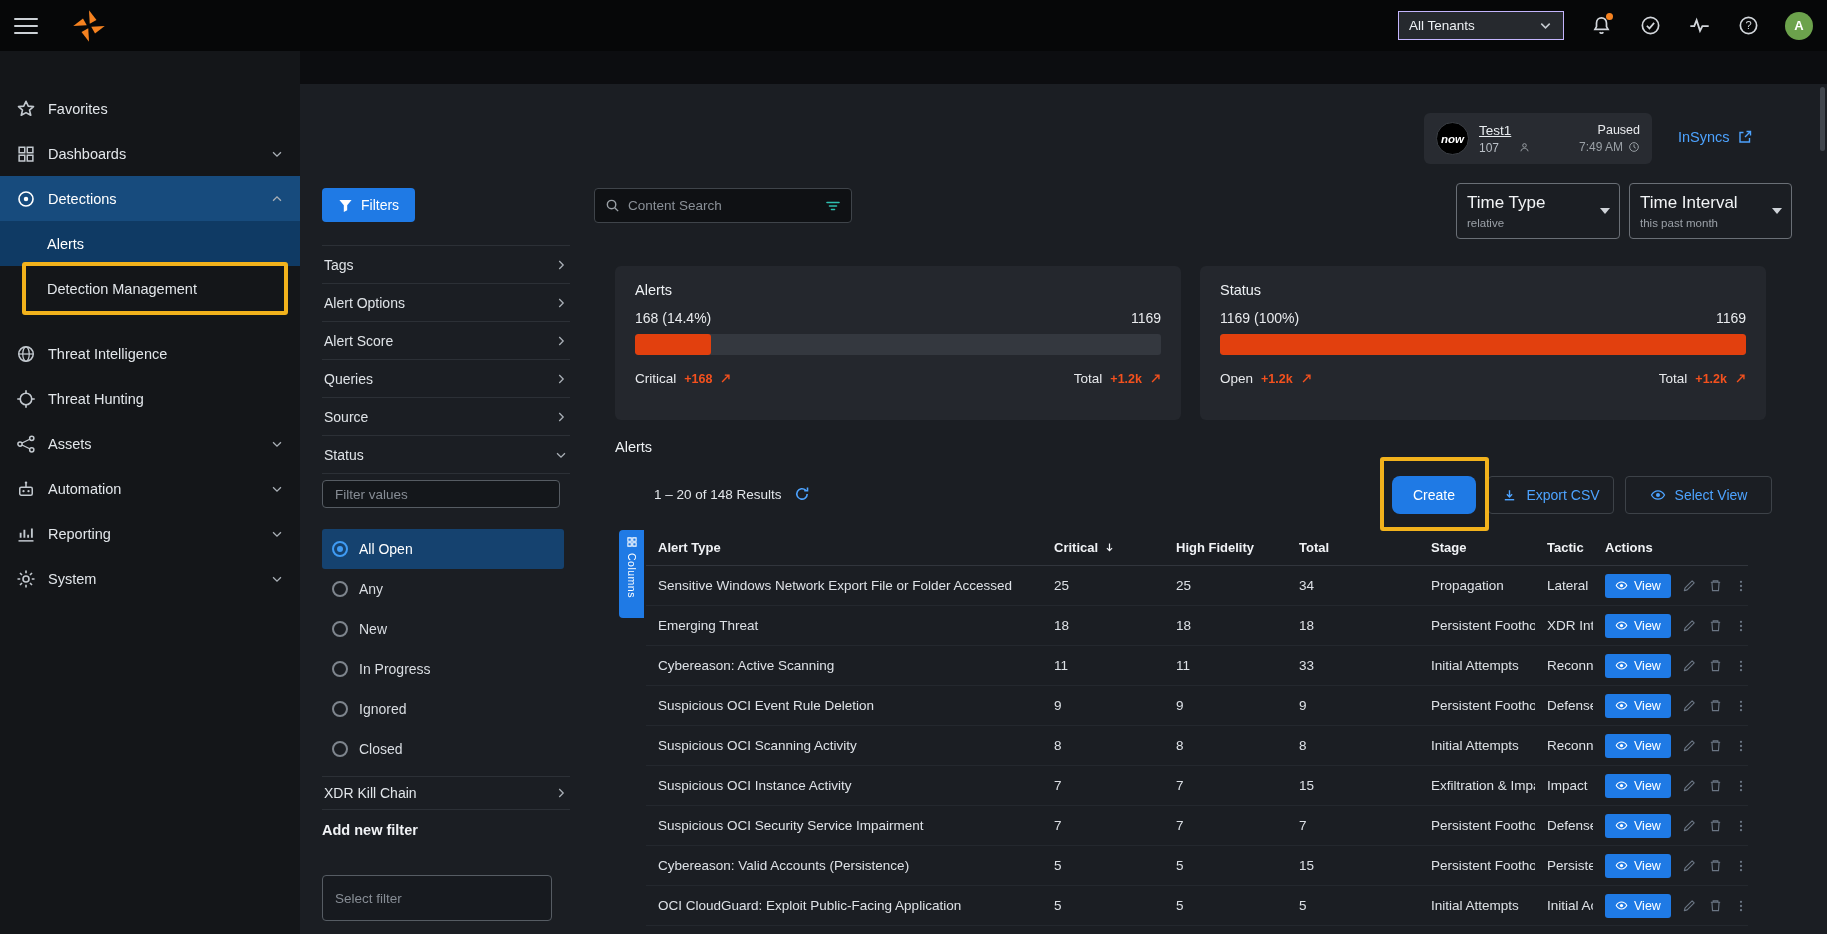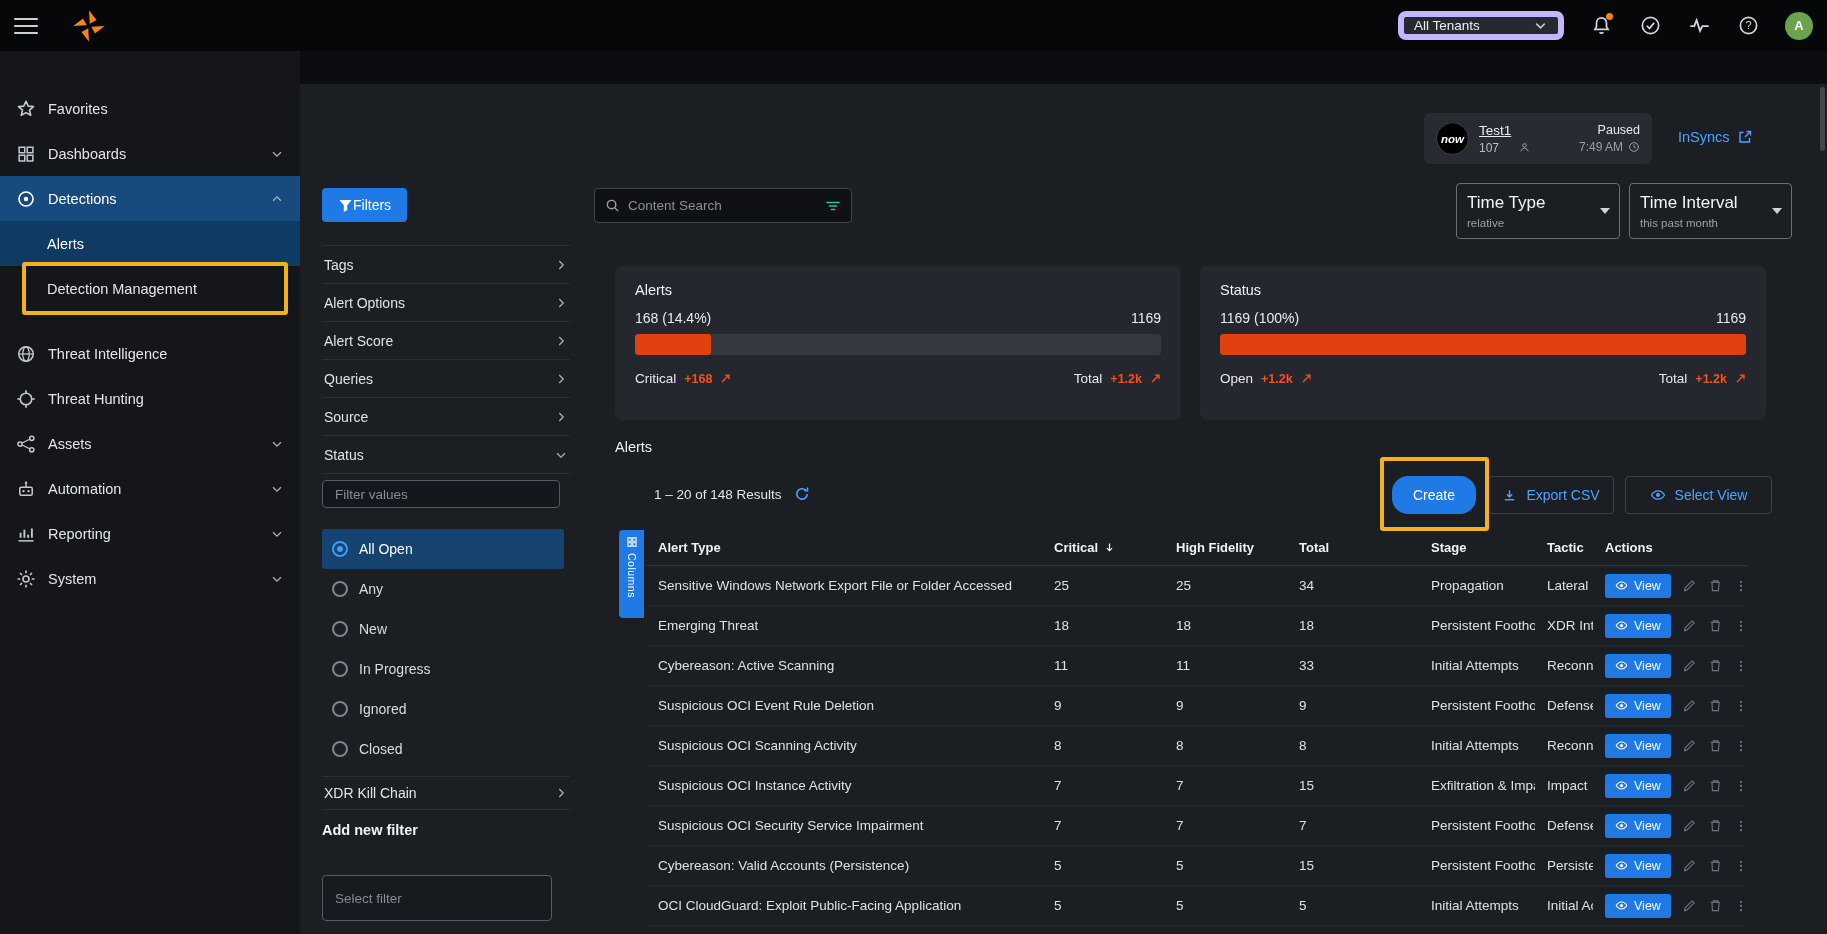--- a/index.html
+++ b/index.html
@@ -6,21 +6,21 @@
   body { background:#000; font-family:"Liberation Sans","DejaVu Sans",sans-serif; }
   .screen { position:relative; width:1827px; height:934px; background:#1b1e23; overflow:hidden; color:#e8eaed; }
   [data-interactable="true"] { cursor:pointer; }
 
   
   .topbar { position:absolute; top:0; left:0; width:100%; height:51px; background:#060708; display:flex; align-items:center; padding:0 14px; z-index:10; }
   .hamburger { width:24px; display:flex; flex-direction:column; gap:5px; margin-right:30px; }
   .hamburger span { display:block; height:2px; background:#ccd1d6; border-radius:1px; }
   .logo { width:42px; height:42px; display:flex; align-items:center; justify-content:center; }
   .topbar-right { margin-left:auto; display:flex; align-items:center; gap:25px; }
-  .tenant { width:166px; height:29px; background:#26292e; border:6px solid #c4b5fd; border-radius:8px; display:flex; align-items:center; padding:0 10px; font-size:13.5px; color:#eceff2; }
+  .tenant { width:166px; height:29px; background:#26292e; border:1px solid #c4b5fd; border-radius:0; display:flex; align-items:center; padding:0 10px; font-size:13.5px; color:#eceff2; }
   .tenant .chev { margin-left:auto; color:#c6cbd1; }
   .top-icon { width:24px; height:24px; color:#d2d6db; position:relative; display:flex; align-items:center; justify-content:center; }
   .bell-dot { position:absolute; top:-1px; right:0; width:7px; height:7px; border-radius:50%; background:#f58220; }
   .avatar { width:28px; height:28px; border-radius:50%; background:#6ca24c; color:#fff; font-size:13px; font-weight:bold; display:flex; align-items:center; justify-content:center; }
 
   
   .sidebar { position:absolute; top:51px; left:0; width:300px; bottom:0; background:#141619; padding-top:35px; z-index:5; }
   .side-item { height:45px; display:flex; align-items:center; padding:0 16px; gap:12px; font-size:14.5px; color:#e2e6ea; }
   .side-item .icon { width:20px; height:20px; flex:none; color:#c3c9cf; }
   .side-item .chev { margin-left:auto; color:#aab0b7; }
@@ -28,21 +28,21 @@
   .side-item.selected .icon { color:#fff; }
   .side-sub { padding-left:47px; }
   .side-sub.selected-sub { background:#0f3a64; color:#fff; }
   .side-gap { height:20px; }
 
   
   .main { position:absolute; left:300px; top:51px; right:0; bottom:0; background:#1b1e23; }
   .main-strip { position:absolute; top:0; left:0; right:0; height:33px; background:#0c0d10; }
 
   
-  .filters-btn { position:absolute; left:22px; top:137px; height:34px; padding:0 16px; background:#1f7ae5; border:none; border-radius:4px; color:#fff; font-size:14px; font-family:inherit; display:flex; align-items:center; gap:0; }
+  .filters-btn { position:absolute; left:22px; top:137px; height:34px; padding:0 16px; background:#1f7ae5; border:none; border-radius:4px; color:#fff; font-size:14px; font-family:inherit; display:flex; align-items:center; gap:8px; }
   .fgroups { position:absolute; left:22px; top:194px; width:248px; border-top:1px solid #2c3036; }
   .fgroup { height:38px; display:flex; align-items:center; justify-content:space-between; border-bottom:1px solid #2c3036; font-size:14px; color:#dfe3e7; padding:0 2px; }
   .fgroup .chev { color:#aab0b7; }
   .text-input { background:#14171b; border:1px solid #565c63; border-radius:4px; color:#e8eaed; font-size:13.5px; font-family:inherit; padding:0 12px; outline:none; }
   .text-input::placeholder { color:#878d95; }
   .filter-values { position:absolute; left:22px; top:429px; width:238px; height:28px; }
   .fopts { position:absolute; left:22px; top:478px; width:242px; }
   .fopt { height:40px; display:flex; align-items:center; gap:11px; padding:0 10px; font-size:14px; color:#d9dde2; }
   .fopt.selected { background:#15426f; border-radius:3px; color:#fff; }
   .radio { width:16px; height:16px; border-radius:50%; border:2px solid #7e858d; flex:none; position:relative; }
@@ -87,21 +87,21 @@
   .bar-fill { height:100%; background:#e2400e; border-radius:3px; }
   .card-footer { display:flex; justify-content:space-between; margin-top:16px; font-size:13.5px; color:#e8eaed; }
   .cf-group { display:flex; align-items:center; gap:8px; }
   .delta { color:#f4511e; font-weight:bold; font-size:12.5px; }
   .trend { color:#f4511e; }
 
   
   .alerts-title { position:absolute; left:315px; top:388px; font-size:14.5px; color:#eef1f4; }
   .results-row { position:absolute; left:354px; top:424px; height:38px; display:flex; align-items:center; gap:12px; font-size:13.5px; color:#e2e6ea; }
   .refresh { color:#4da3ff; }
-  .btn-create { position:absolute; left:1092px; top:425px; width:84px; height:38px; background:#1f7ae5; border:none; border-radius:16px; color:#fff; font-size:14px; font-family:inherit; }
+  .btn-create { position:absolute; left:1092px; top:425px; width:84px; height:38px; background:#1f7ae5; border:none; border-radius:8px; color:#fff; font-size:14px; font-family:inherit; }
   .btn-outline { position:absolute; top:425px; height:38px; background:transparent; border:1px solid #3d4248; border-radius:4px; color:#4da3ff; font-size:14px; font-family:inherit; display:flex; align-items:center; justify-content:center; gap:9px; }
   .btn-export { left:1188px; width:126px; }
   .btn-selectview { left:1325px; width:147px; }
 
   
   .columns-tab { position:absolute; left:319px; top:479px; width:25px; height:88px; background:#1f7ae5; border-radius:4px 0 0 4px; color:#fff; display:flex; flex-direction:column; align-items:center; padding-top:6px; gap:5px; }
   .columns-tab .vtext { writing-mode:vertical-rl; font-size:10.5px; letter-spacing:0.5px; }
   .table { position:absolute; left:346px; top:479px; width:1102px; }
   .thead, .trow { display:grid; grid-template-columns:396px 122px 123px 132px 116px 58px 155px; align-items:center; }
   .thead { height:36px; border-bottom:1px solid #31353c; font-size:13px; font-weight:bold; color:#f0f2f5; }

